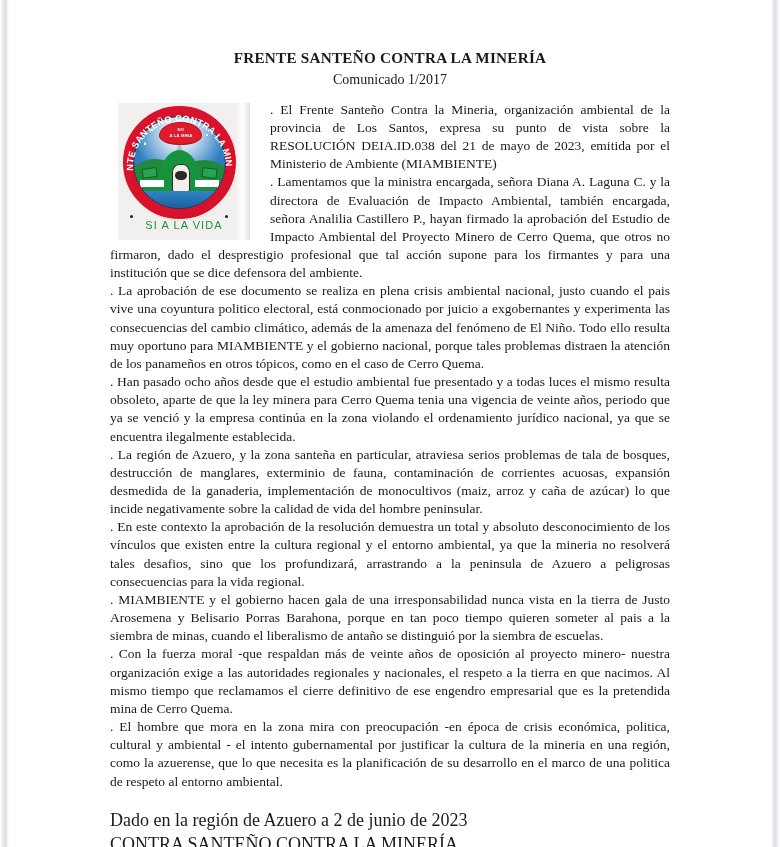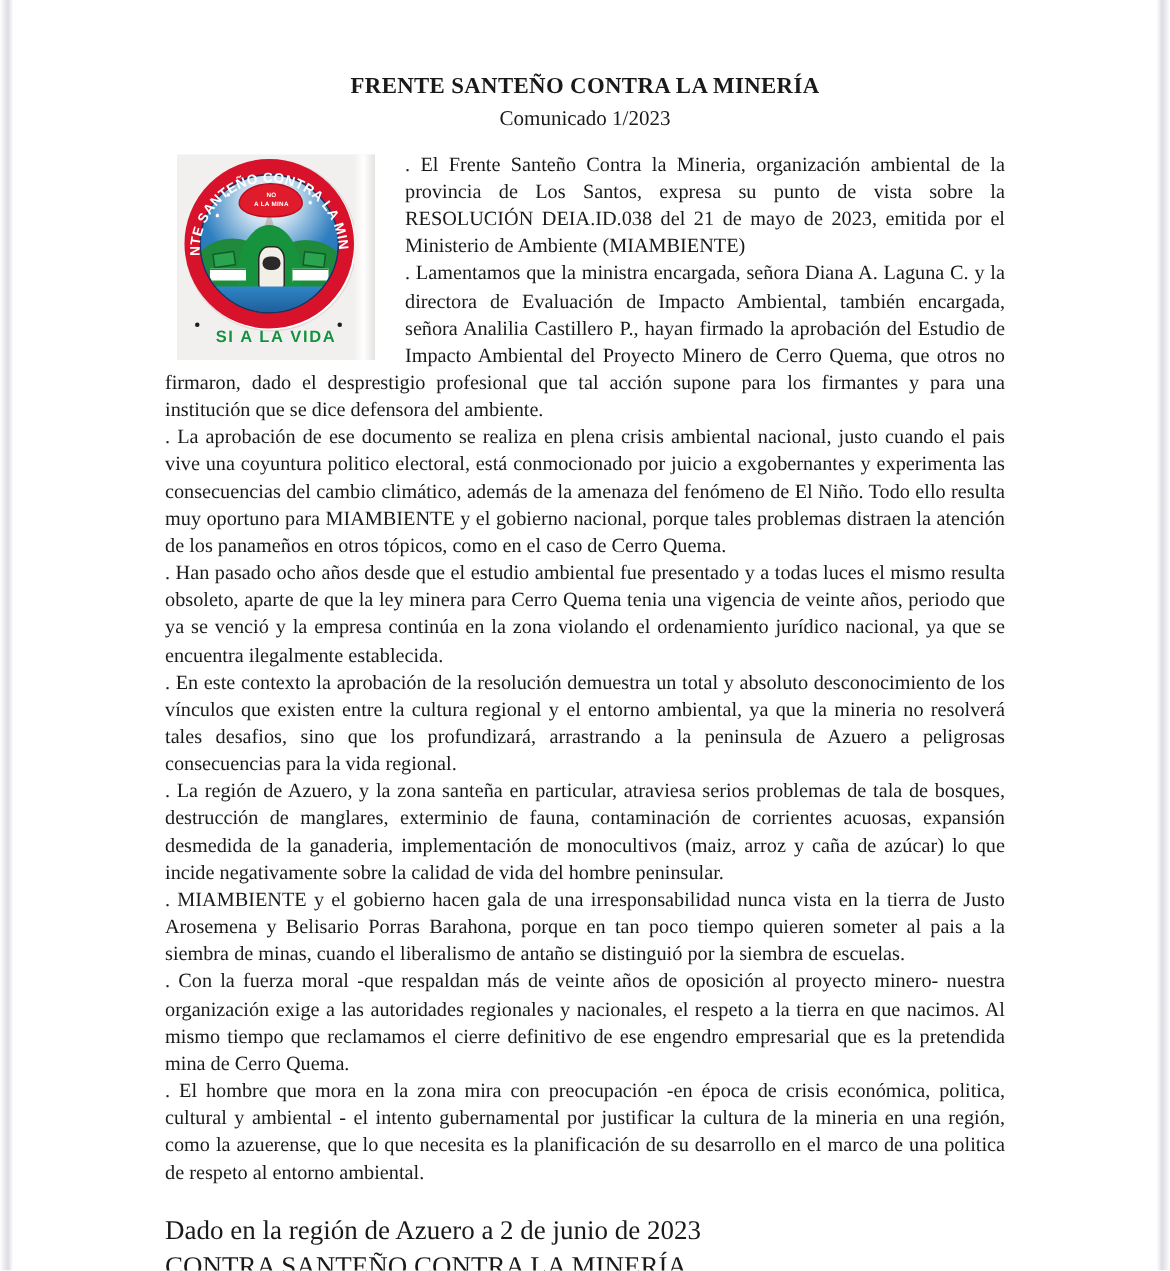--- a/index.html
+++ b/index.html
@@ -242,21 +242,21 @@
     font-size: 9.1px;
     letter-spacing: 0.3px;
   }
   .emblem .si-vida {
     position: absolute;
     left: 0; right: 0;
     bottom: 7px;
     text-align: center;
     color: #16913f;
     font-family: "Liberation Sans", sans-serif;
-    font-weight: bold;
+    font-weight: normal;
     font-size: 11px;
     letter-spacing: 1.1px;
     text-shadow: 0 0 1px rgba(255,255,255,0.9);
   }
   .emblem .dot-l, .emblem .dot-r {
     position: absolute;
     width: 3px; height: 3px;
     border-radius: 50%;
     background: #1d1d1d;
     bottom: 22px;
@@ -279,21 +279,21 @@
 
 <div class="page-shell">
 
   <div class="edge-left"></div>
   <div class="edge-right"></div>
 
   <div class="doc">
 
     <h1 class="doc-title">FRENTE SANTEÑO CONTRA LA MINERÍA</h1>
 
-    <div class="doc-subtitle">Comunicado 1/2023</div>
+    <div class="doc-subtitle">Comunicado 1/2017</div>
 
     <div class="body-copy clearfix">
 
       <div class="emblem-wrap">
         <div class="emblem">
           <div class="ring-outer"></div>
           <div class="ring-red"></div>
 
           <div class="ring-inner-dark">
             <div class="sky-speckle"></div>
@@ -332,22 +332,22 @@
           <div class="si-vida">SI A LA VIDA</div>
 
           <div class="paper-sheen"></div>
         </div>
       </div>
 
       <p>. El Frente Santeño Contra la Mineria, organización ambiental de la provincia de Los Santos, expresa su punto de vista sobre la RESOLUCIÓN DEIA.ID.038 del 21 de mayo de 2023, emitida por el Ministerio de Ambiente (MIAMBIENTE)</p>
       <p>. Lamentamos que la ministra encargada, señora Diana A. Laguna C. y la directora de Evaluación de Impacto Ambiental, también encargada, señora Analilia Castillero P., hayan firmado la aprobación del Estudio de Impacto Ambiental del Proyecto Minero de Cerro Quema, que otros no firmaron, dado el desprestigio profesional que tal acción supone para los firmantes y para una institución que se dice defensora del ambiente.</p>
       <p>. La aprobación de ese documento se realiza en plena crisis ambiental nacional, justo cuando el pais vive una coyuntura politico electoral, está conmocionado por juicio a exgobernantes y experimenta las consecuencias del cambio climático, además de la amenaza del fenómeno de El Niño. Todo ello resulta muy oportuno para MIAMBIENTE y el gobierno nacional, porque tales problemas distraen la atención de los panameños en otros tópicos, como en el caso de Cerro Quema.</p>
       <p>. Han pasado ocho años desde que el estudio ambiental fue presentado y a todas luces el mismo resulta obsoleto, aparte de que la ley minera para Cerro Quema tenia una vigencia de veinte años, periodo que ya se venció y la empresa continúa en la zona violando el ordenamiento jurídico nacional, ya que se encuentra ilegalmente establecida.</p>
+      <p>. La región de Azuero, y la zona santeña en particular, atraviesa serios problemas de tala de bosques, destrucción de manglares, exterminio de fauna, contaminación de corrientes acuosas, expansión desmedida de la ganaderia, implementación de monocultivos (maiz, arroz y caña de azúcar) lo que incide negativamente sobre la calidad de vida del hombre peninsular.</p>
       <p>. En este contexto la aprobación de la resolución demuestra un total y absoluto desconocimiento de los vínculos que existen entre la cultura regional y el entorno ambiental, ya que la mineria no resolverá tales desafios, sino que los profundizará, arrastrando a la peninsula de Azuero a peligrosas consecuencias para la vida regional.</p>
-      <p>. La región de Azuero, y la zona santeña en particular, atraviesa serios problemas de tala de bosques, destrucción de manglares, exterminio de fauna, contaminación de corrientes acuosas, expansión desmedida de la ganaderia, implementación de monocultivos (maiz, arroz y caña de azúcar) lo que incide negativamente sobre la calidad de vida del hombre peninsular.</p>
       <p>. MIAMBIENTE y el gobierno hacen gala de una irresponsabilidad nunca vista en la tierra de Justo Arosemena y Belisario Porras Barahona, porque en tan poco tiempo quieren someter al pais a la siembra de minas, cuando el liberalismo de antaño se distinguió por la siembra de escuelas.</p>
       <p>. Con la fuerza moral -que respaldan más de veinte años de oposición al proyecto minero- nuestra organización exige a las autoridades regionales y nacionales, el respeto a la tierra en que nacimos. Al mismo tiempo que reclamamos el cierre definitivo de ese engendro empresarial que es la pretendida mina de Cerro Quema.</p>
       <p>. El hombre que mora en la zona mira con preocupación -en época de crisis económica, politica, cultural y ambiental - el intento gubernamental por justificar la cultura de la mineria en una región, como la azuerense, que lo que necesita es la planificación de su desarrollo en el marco de una politica de respeto al entorno ambiental.</p>
 
     </div>
 
     <div class="signoff">
       <div>Dado en la región de Azuero a 2 de junio de 2023</div>
       <div>CONTRA SANTEÑO CONTRA LA MINERÍA.</div>
     </div>

